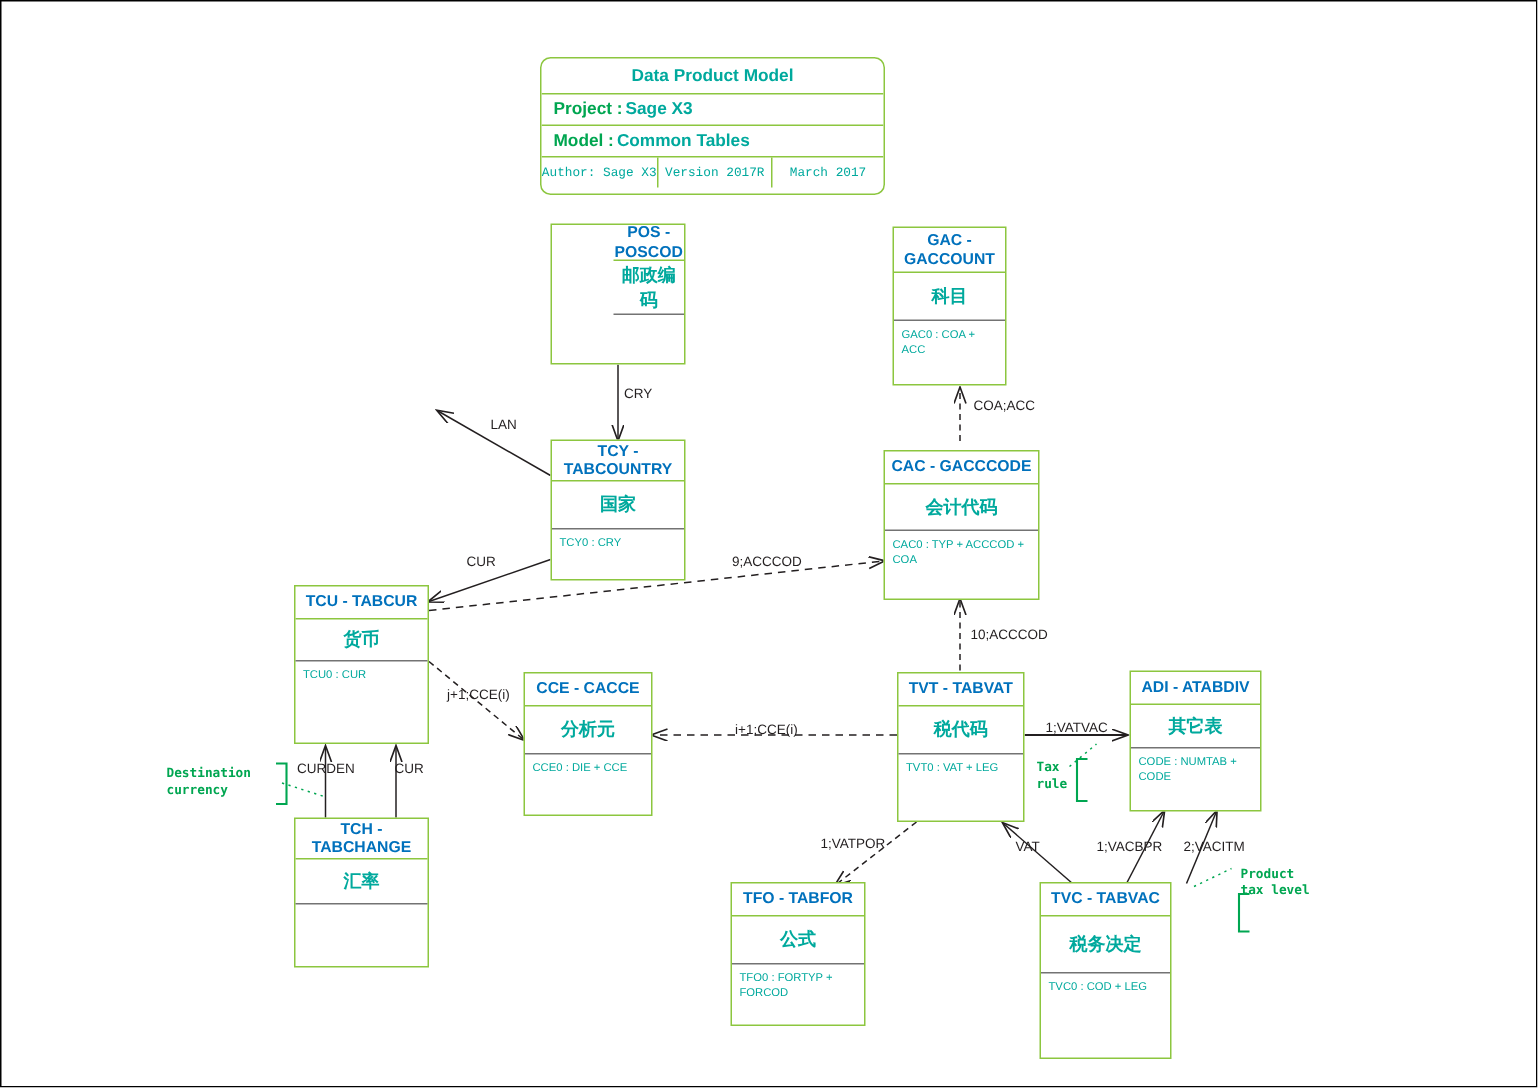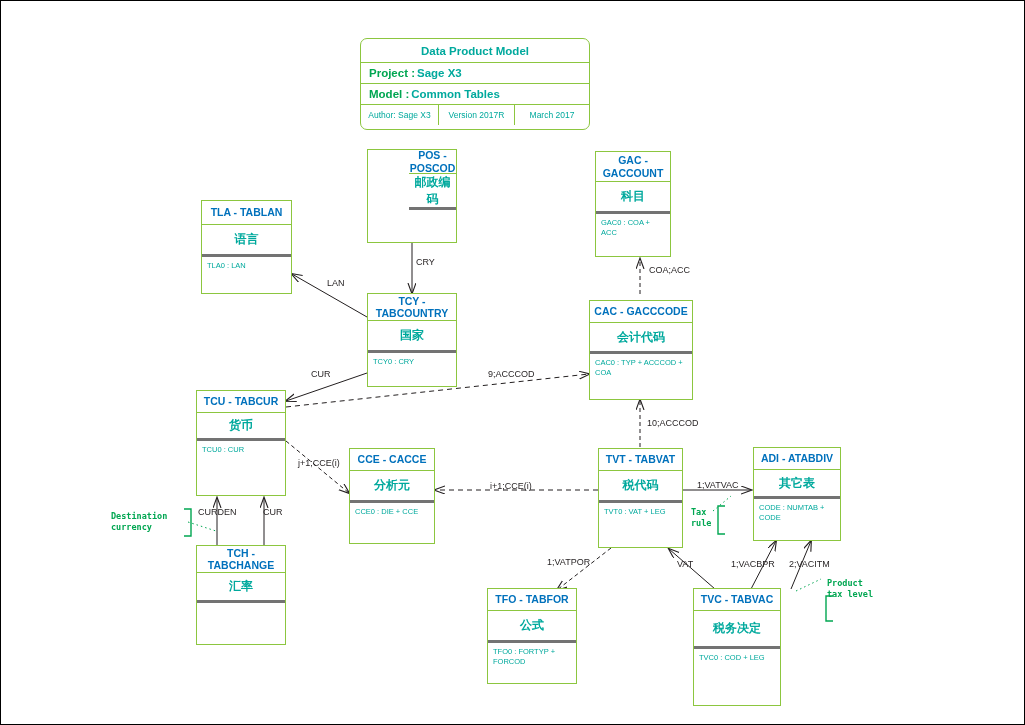--- a/index.html
+++ b/index.html
@@ -56,20 +56,21 @@
     padding-left: 8px;
     font-size: 11.5px;
     font-weight: bold;
   }
   .title-kv .k { color: #00a651; }
   .title-kv .v { color: #00a99d; margin-left: 2px; }
   .title-foot {
     height: 20px;
     font-size: 8.5px;
     color: #00a99d;
+    font-family: Liberation Mono, monospace;
   }
   .title-foot > div {
     height: 100%;
     display: flex;
     align-items: center;
     justify-content: center;
     border-right: 1px solid #8cc63f;
     box-sizing: border-box;
   }
   .title-foot > div:last-child { border-right: none; }
@@ -89,21 +90,21 @@
     font-weight: bold;
     font-size: 10.5px;
     display: flex;
     align-items: center;
     justify-content: center;
     text-align: center;
     line-height: 1.15;
     box-sizing: border-box;
   }
   .entity .ent-label {
-    border-bottom: 3px solid #737373;
+    border-bottom: 1px solid #737373;
     color: #00a99d;
     font-weight: bold;
     font-size: 12px;
     display: flex;
     align-items: center;
     justify-content: center;
     text-align: center;
     box-sizing: border-box;
   }
   .entity .ent-key {
@@ -208,25 +209,20 @@
     <div class="ent-name" style="height:24px;">POS - POSCOD</div>
     <div class="ent-label" style="height:36px;">邮政编码</div>
   </div>
 
   <div class="entity" style="left:594px; top:150px; width:76px; height:106px;">
     <div class="ent-name" style="height:30px;">GAC - GACCOUNT</div>
     <div class="ent-label" style="height:32px;">科目</div>
     <div class="ent-key">GAC0 : COA + ACC</div>
   </div>
 
-  <div class="entity" style="left:200px; top:199px; width:91px; height:94px;">
-    <div class="ent-name" style="height:24px;">TLA - TABLAN</div>
-    <div class="ent-label" style="height:32px;">语言</div>
-    <div class="ent-key">TLA0 : LAN</div>
-  </div>
 
   <div class="entity" style="left:366px; top:292px; width:90px; height:94px;">
     <div class="ent-name" style="height:27px;">TCY - TABCOUNTRY</div>
     <div class="ent-label" style="height:32px;">国家</div>
     <div class="ent-key">TCY0 : CRY</div>
   </div>
 
   <div class="entity" style="left:588px; top:299px; width:104px; height:100px;">
     <div class="ent-name" style="height:22px;">CAC - GACCCODE</div>
     <div class="ent-label" style="height:31px;">会计代码</div>

